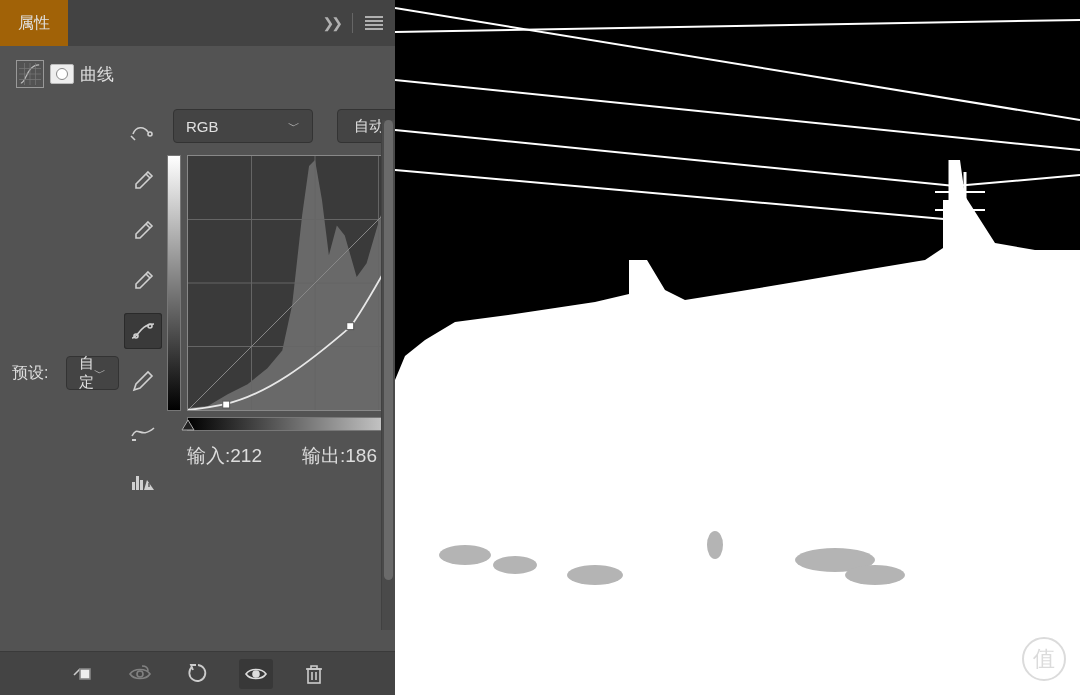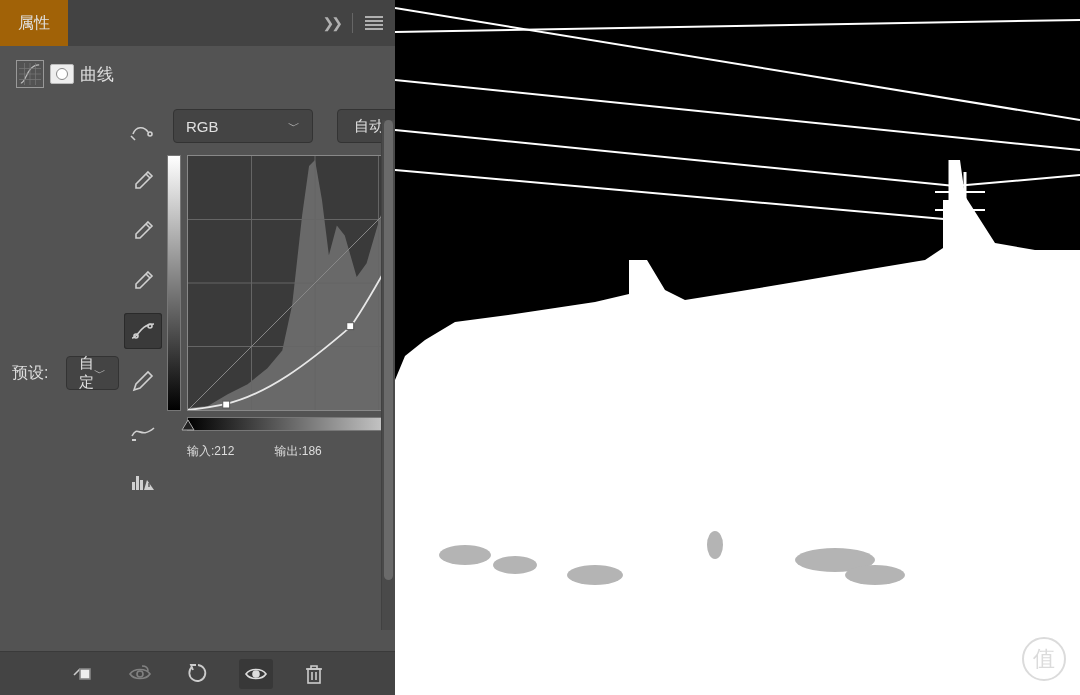--- a/index.html
+++ b/index.html
@@ -36,21 +36,21 @@
   .graph { width: 256px; height: 256px; background: #3a3a3a; border: 1px solid #888; position: relative; margin-left: 6px; }
   .grid line { stroke: #666; stroke-width: 1; }
   .histogram path { fill: #6b6b6b; fill-opacity: 0.95; }
   .diag { stroke: #888; stroke-width: 1; }
   .curve { stroke: #e8e8e8; stroke-width: 1.8; fill: none; }
   .pt { fill: #fff; stroke: #555; stroke-width: 1; }
   .grad-h { height: 14px; background: linear-gradient(to right, #000, #fff); border: 1px solid #777; margin-top: 6px; margin-left: 20px; width: 256px; position: relative; }
   .tri { position: absolute; top: 0; width: 14px; height: 14px; }
   .tri.black { left: -7px; }
   .tri.white { right: -7px; }
-  .io { display: flex; gap: 40px; padding: 12px 0 0 20px; font-size: 12px; color: #ddd; }
+  .io { display: flex; gap: 40px; padding: 12px 0 0 20px; font-size: 19px; color: #ddd; }
   .scrollbar { position: absolute; right: 0; top: 120px; width: 14px; height: 510px; background: #4a4a4a; border-left: 1px solid #414141; }
   .thumb { position: absolute; left: 2px; right: 2px; top: 0; height: 460px; background: #6a6a6a; border-radius: 5px; }
   .bottom-bar { height: 44px; background: #444; border-top: 1px solid #3a3a3a; display: flex; align-items: center; justify-content: center; gap: 24px; padding: 0 16px; margin-top: auto; }
   .bbtn { width: 34px; height: 30px; display: flex; align-items: center; justify-content: center; color: #bbb; cursor: pointer; border-radius: 3px; }
   .bbtn.dim { opacity: 0.45; cursor: default; }
   .bbtn.active { background: #383838; }
   .bbtn svg { width: 24px; height: 22px; }
   .watermark { position: absolute; right: 14px; bottom: 14px; display: flex; align-items: center; gap: 10px; color: #cfcfcf; font-size: 22px; opacity: 0.75; pointer-events: none; }
   .wm-badge { width: 44px; height: 44px; border: 2px solid #cfcfcf; border-radius: 50%; display: flex; align-items: center; justify-content: center; font-size: 22px; }
   .mask-svg { position: absolute; inset: 0; width: 100%; height: 100%; }

